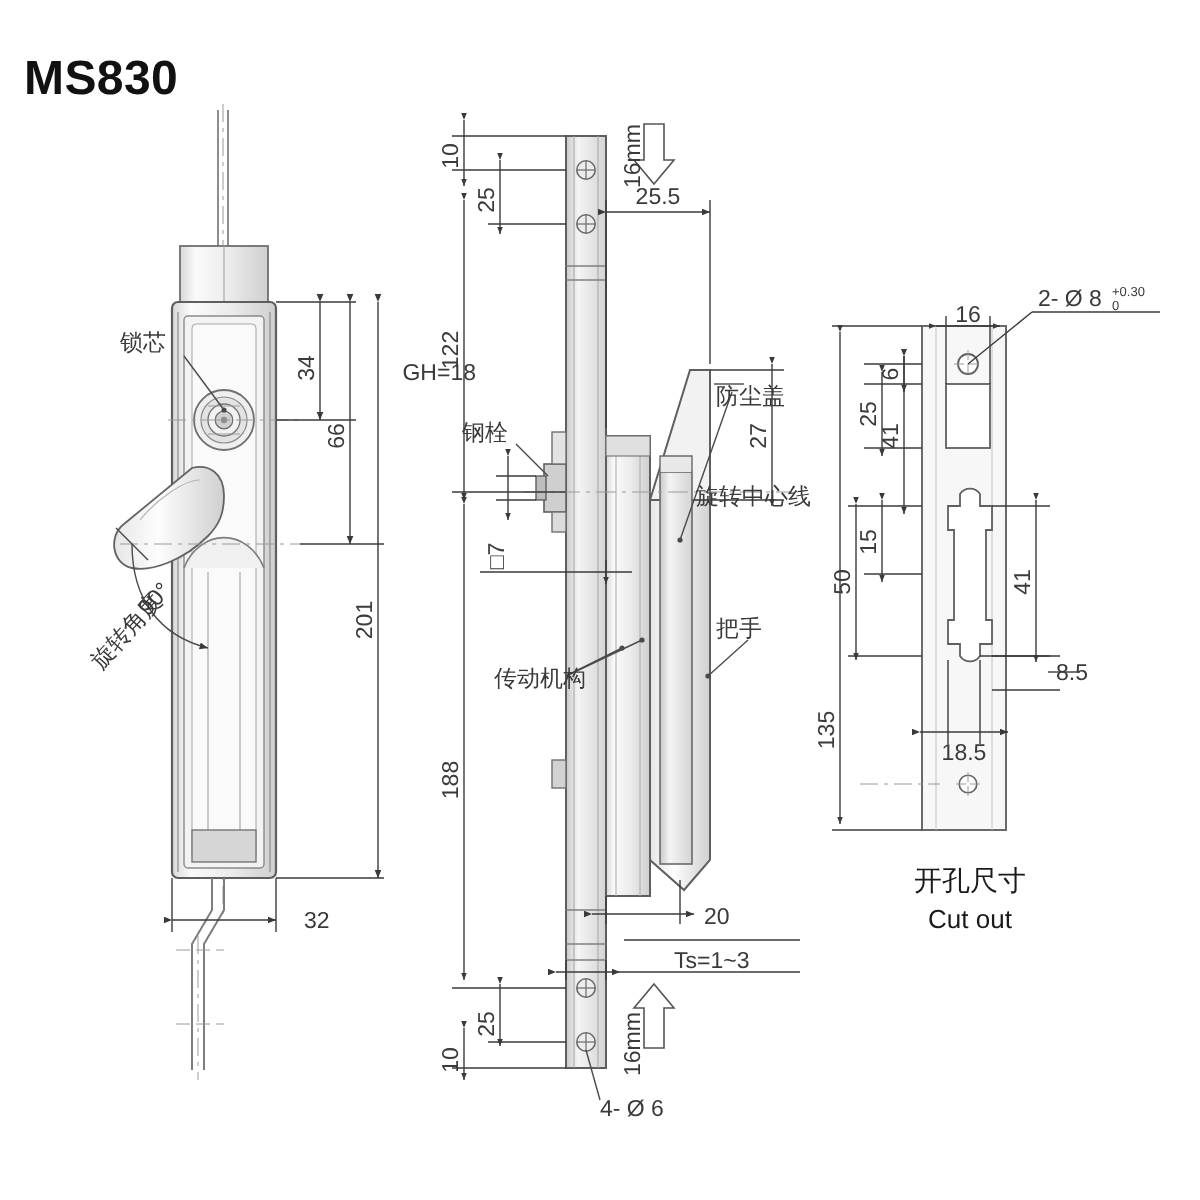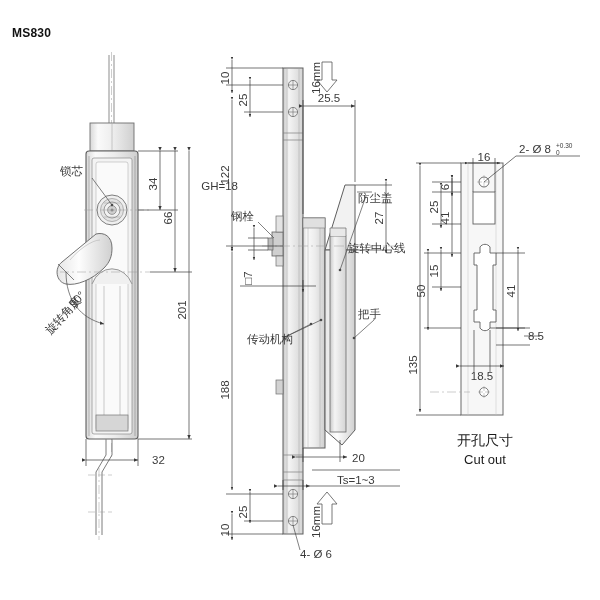--- a/index.html
+++ b/index.html
@@ -12,21 +12,21 @@
     width: 600px;
     height: 600px;
     background: #ffffff;
     overflow: hidden;
     font-family: "Liberation Sans", sans-serif;
   }
   #title {
     position: absolute;
     left: 12px;
     top: 26px;
-    font-size: 12px;
+    font-size: 24px;
     font-weight: bold;
     color: #111111;
     letter-spacing: 0.2px;
   }
   svg.dwg {
     position: absolute;
     left: 0;
     top: 0;
     width: 600px;
     height: 600px;

